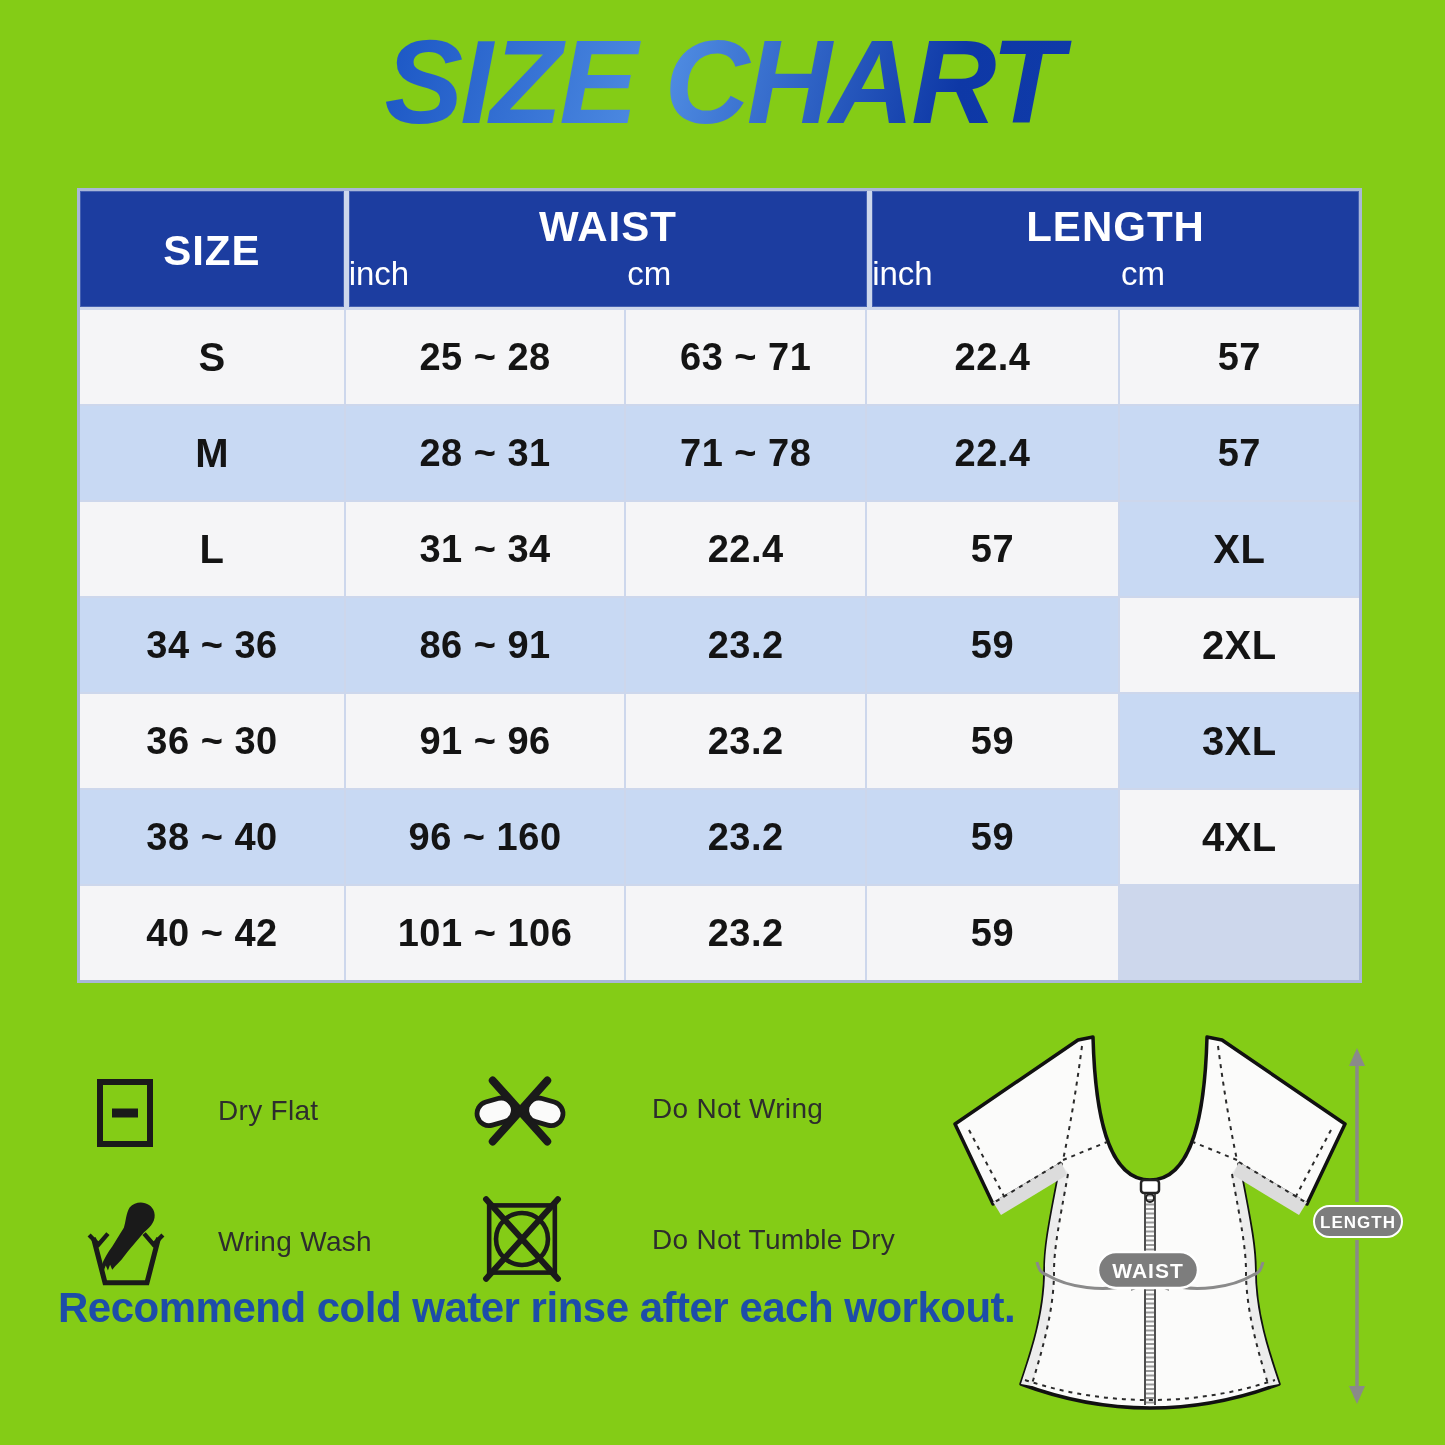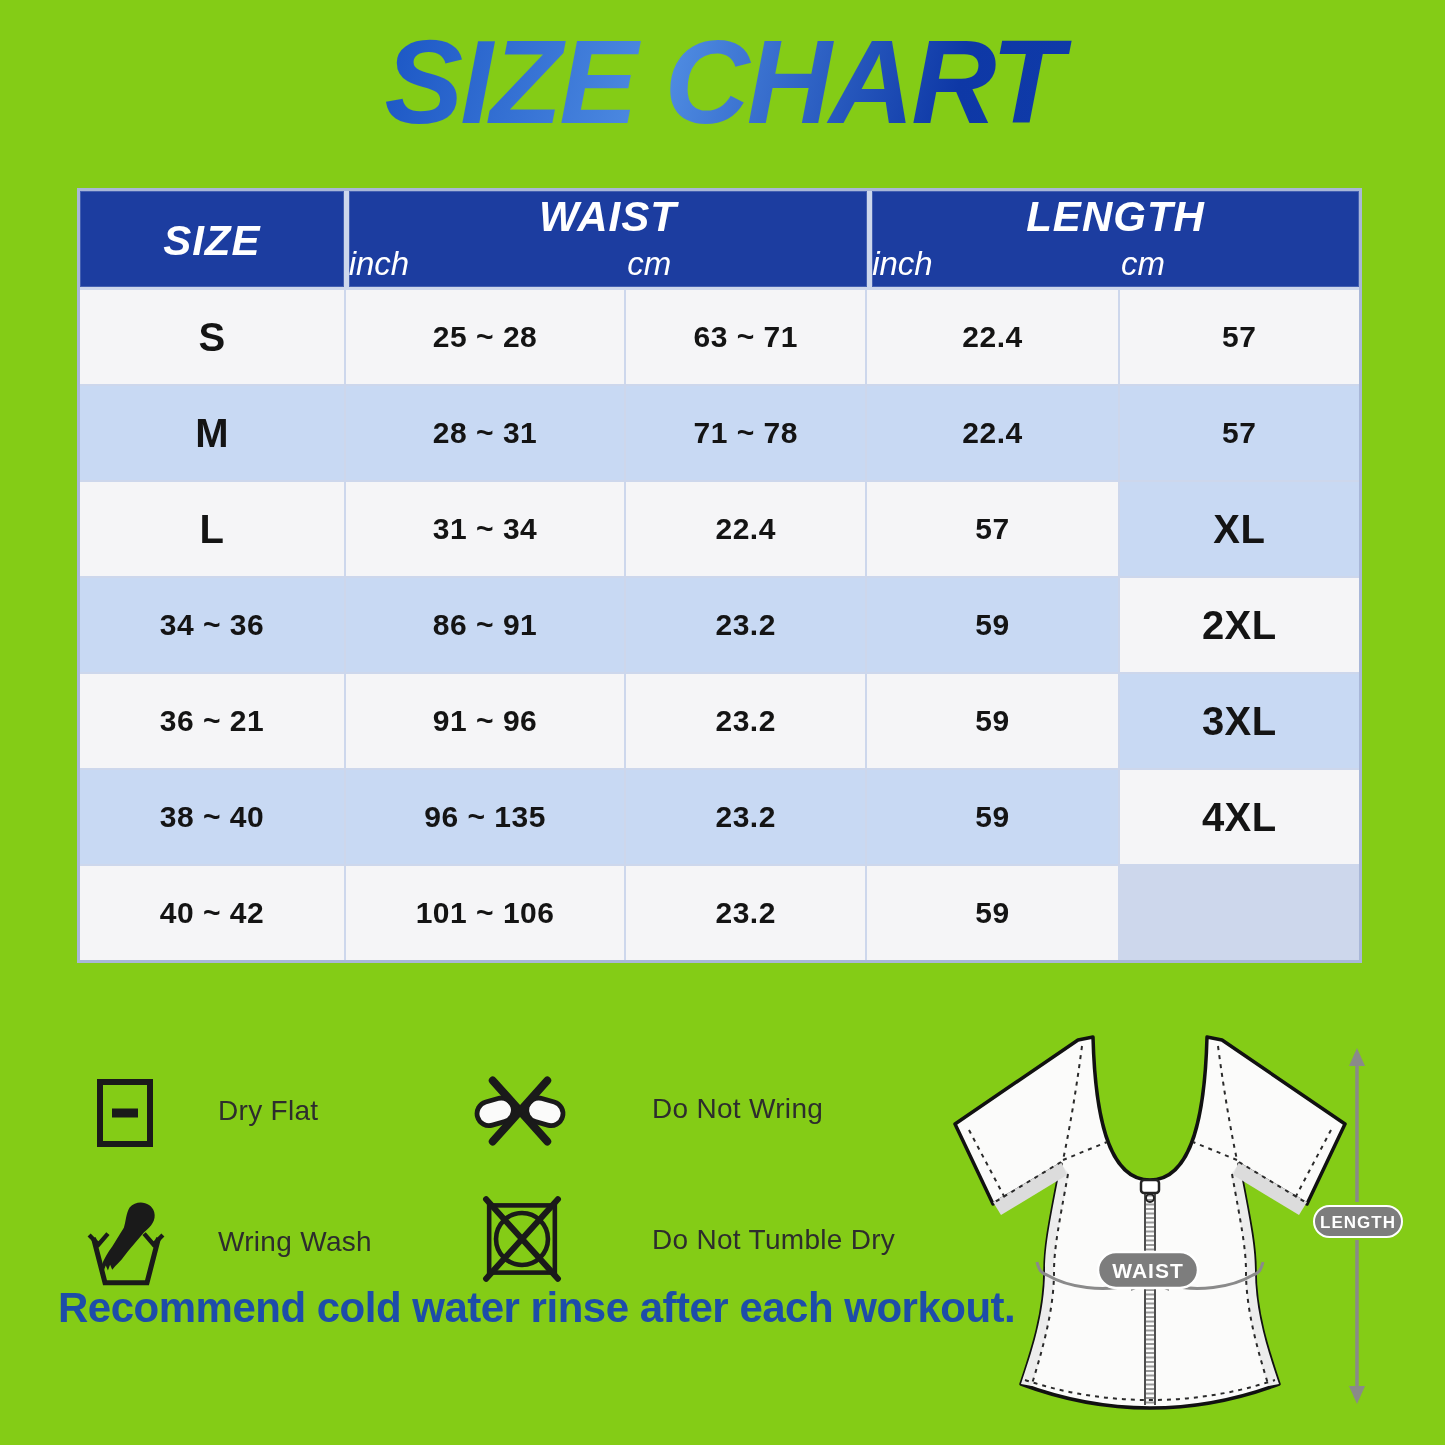--- a/index.html
+++ b/index.html
@@ -18,36 +18,36 @@
       -webkit-background-clip:text;background-clip:text;color:transparent;
     }
   }
 
   
   .tbl{
     position:absolute;left:77px;top:188px;width:1285px;
     border:3px solid #a9b7d8;background:#cdd7ec;
     display:flex;flex-direction:column;gap:3px;box-sizing:border-box;
   }
-  .thead{display:grid;grid-template-columns:267fr 525fr 493fr;gap:5px;height:96px;font-style:italic;}
+  .thead{display:grid;grid-template-columns:267fr 525fr 493fr;gap:5px;height:116px;}
   .th{
     background:#1c3da0;color:#fff;display:flex;flex-direction:column;
     align-items:stretch;justify-content:center;
     box-shadow:inset 0 0 0 1px rgba(255,255,255,.18);
   }
   .th .group{font-size:42px;font-weight:700;letter-spacing:1px;text-align:center;line-height:1.05;}
   .th.size .group{margin-top:4px;}
   .units{display:grid;margin-top:6px;}
   .units.waist{grid-template-columns:281fr 242fr;}
   .units.length{grid-template-columns:253fr 242fr;}
   .units span{font-size:33px;font-weight:400;text-align:left;}
   .tbody{display:grid;grid-template-columns:267fr 281fr 242fr 253fr 242fr;grid-auto-rows:94px;gap:2px;}
   .td{
     display:flex;align-items:center;justify-content:center;
-    font-size:30px;font-weight:700;color:#141414;letter-spacing:.5px;white-space:nowrap;
+    font-size:38px;font-weight:700;color:#141414;letter-spacing:.5px;white-space:nowrap;
   }
   .td.sz{font-size:40px;}
   .row-light .td,.td.row-light{background:#f5f5f7;}
   .row-blue .td,.td.row-blue{background:#c8d9f3;}
 
   
   .care-icon{position:absolute;}
   .care-label{position:absolute;font-size:28px;color:#2d2d2d;letter-spacing:.3px;white-space:nowrap;}
 
   
@@ -104,28 +104,28 @@
       <div class="td row-light">22.4</div>
       <div class="td row-light">57</div>
 
       <div class="td sz row-blue">XL</div>
       <div class="td row-blue">34 ~ 36</div>
       <div class="td row-blue">86 ~ 91</div>
       <div class="td row-blue">23.2</div>
       <div class="td row-blue">59</div>
 
       <div class="td sz row-light">2XL</div>
-      <div class="td row-light">36 ~ 21</div>
+      <div class="td row-light">36 ~ 30</div>
       <div class="td row-light">91 ~ 96</div>
       <div class="td row-light">23.2</div>
       <div class="td row-light">59</div>
 
       <div class="td sz row-blue">3XL</div>
       <div class="td row-blue">38 ~ 40</div>
-      <div class="td row-blue">96 ~ 135</div>
+      <div class="td row-blue">96 ~ 160</div>
       <div class="td row-blue">23.2</div>
       <div class="td row-blue">59</div>
 
       <div class="td sz row-light">4XL</div>
       <div class="td row-light">40 ~ 42</div>
       <div class="td row-light">101 ~ 106</div>
       <div class="td row-light">23.2</div>
       <div class="td row-light">59</div>
     </div>
   </div>

